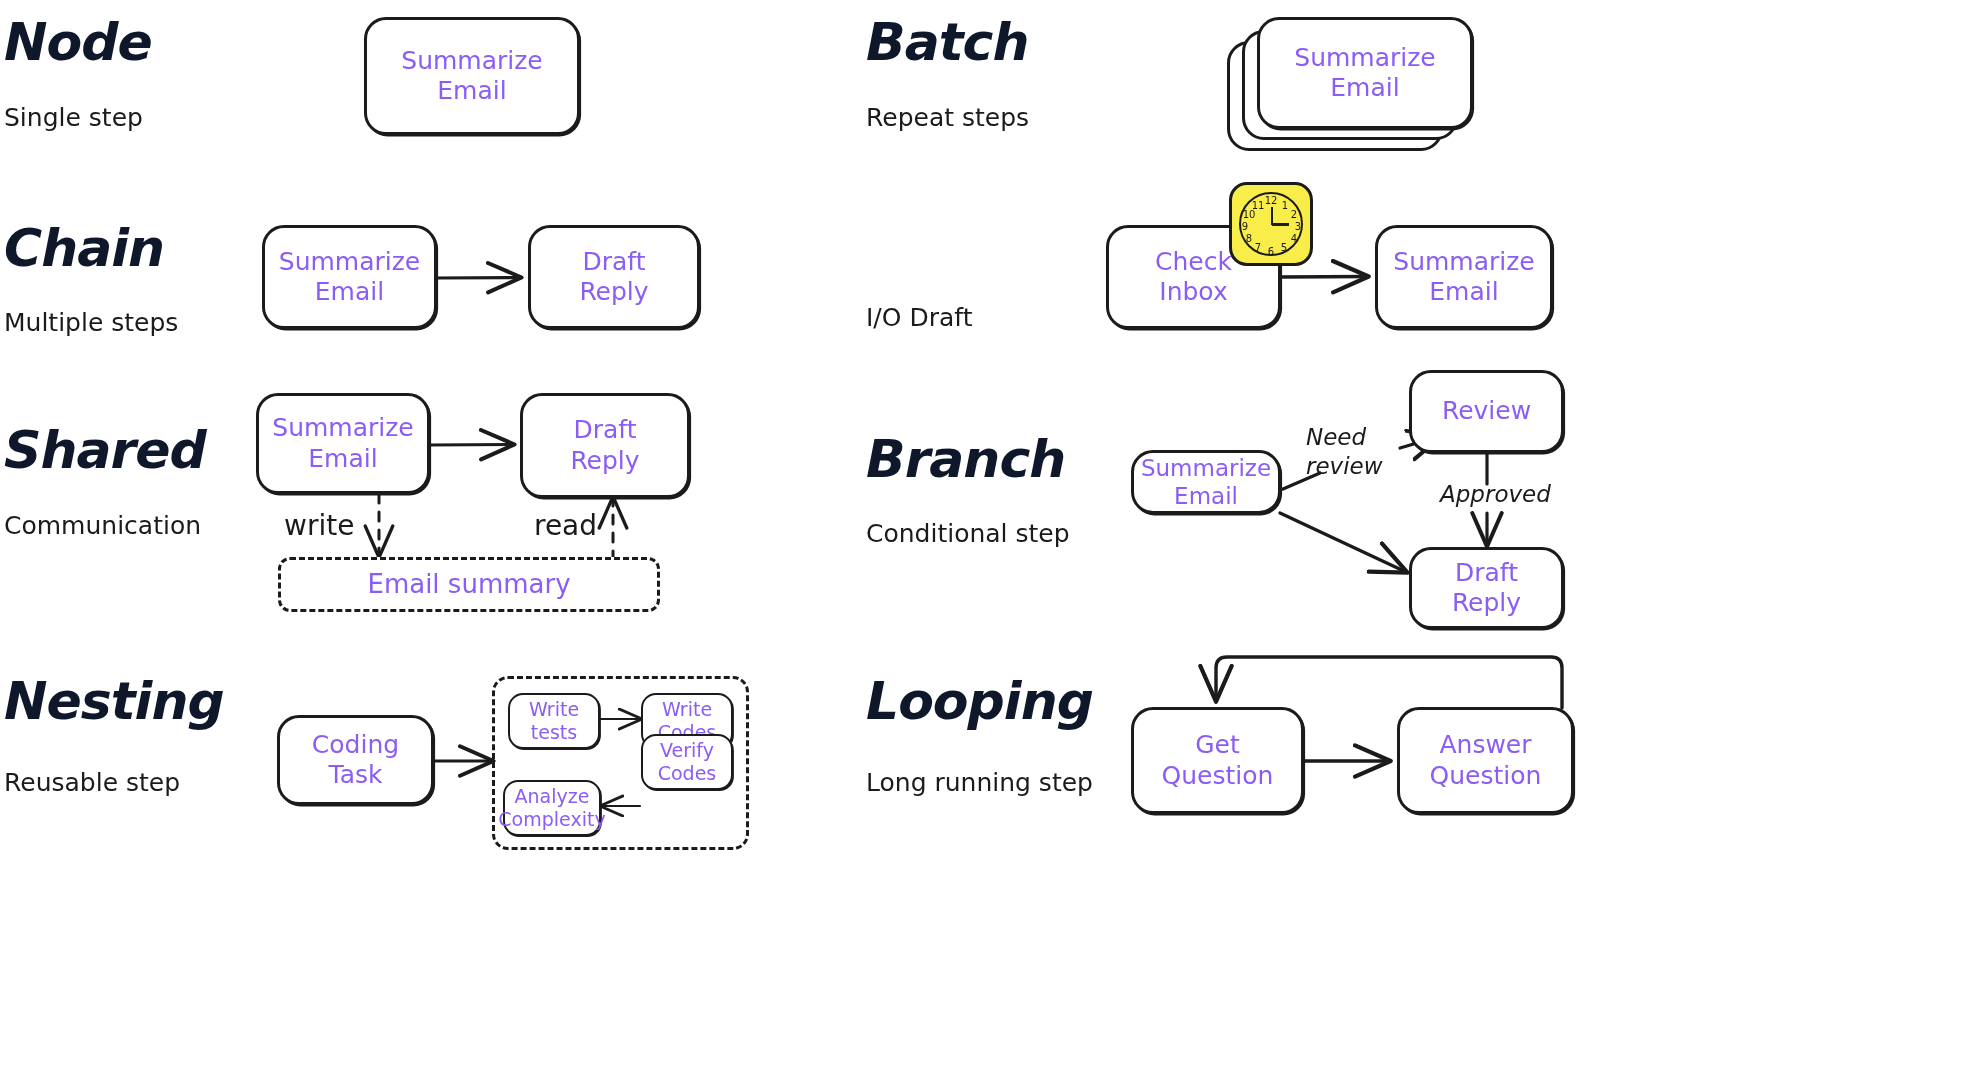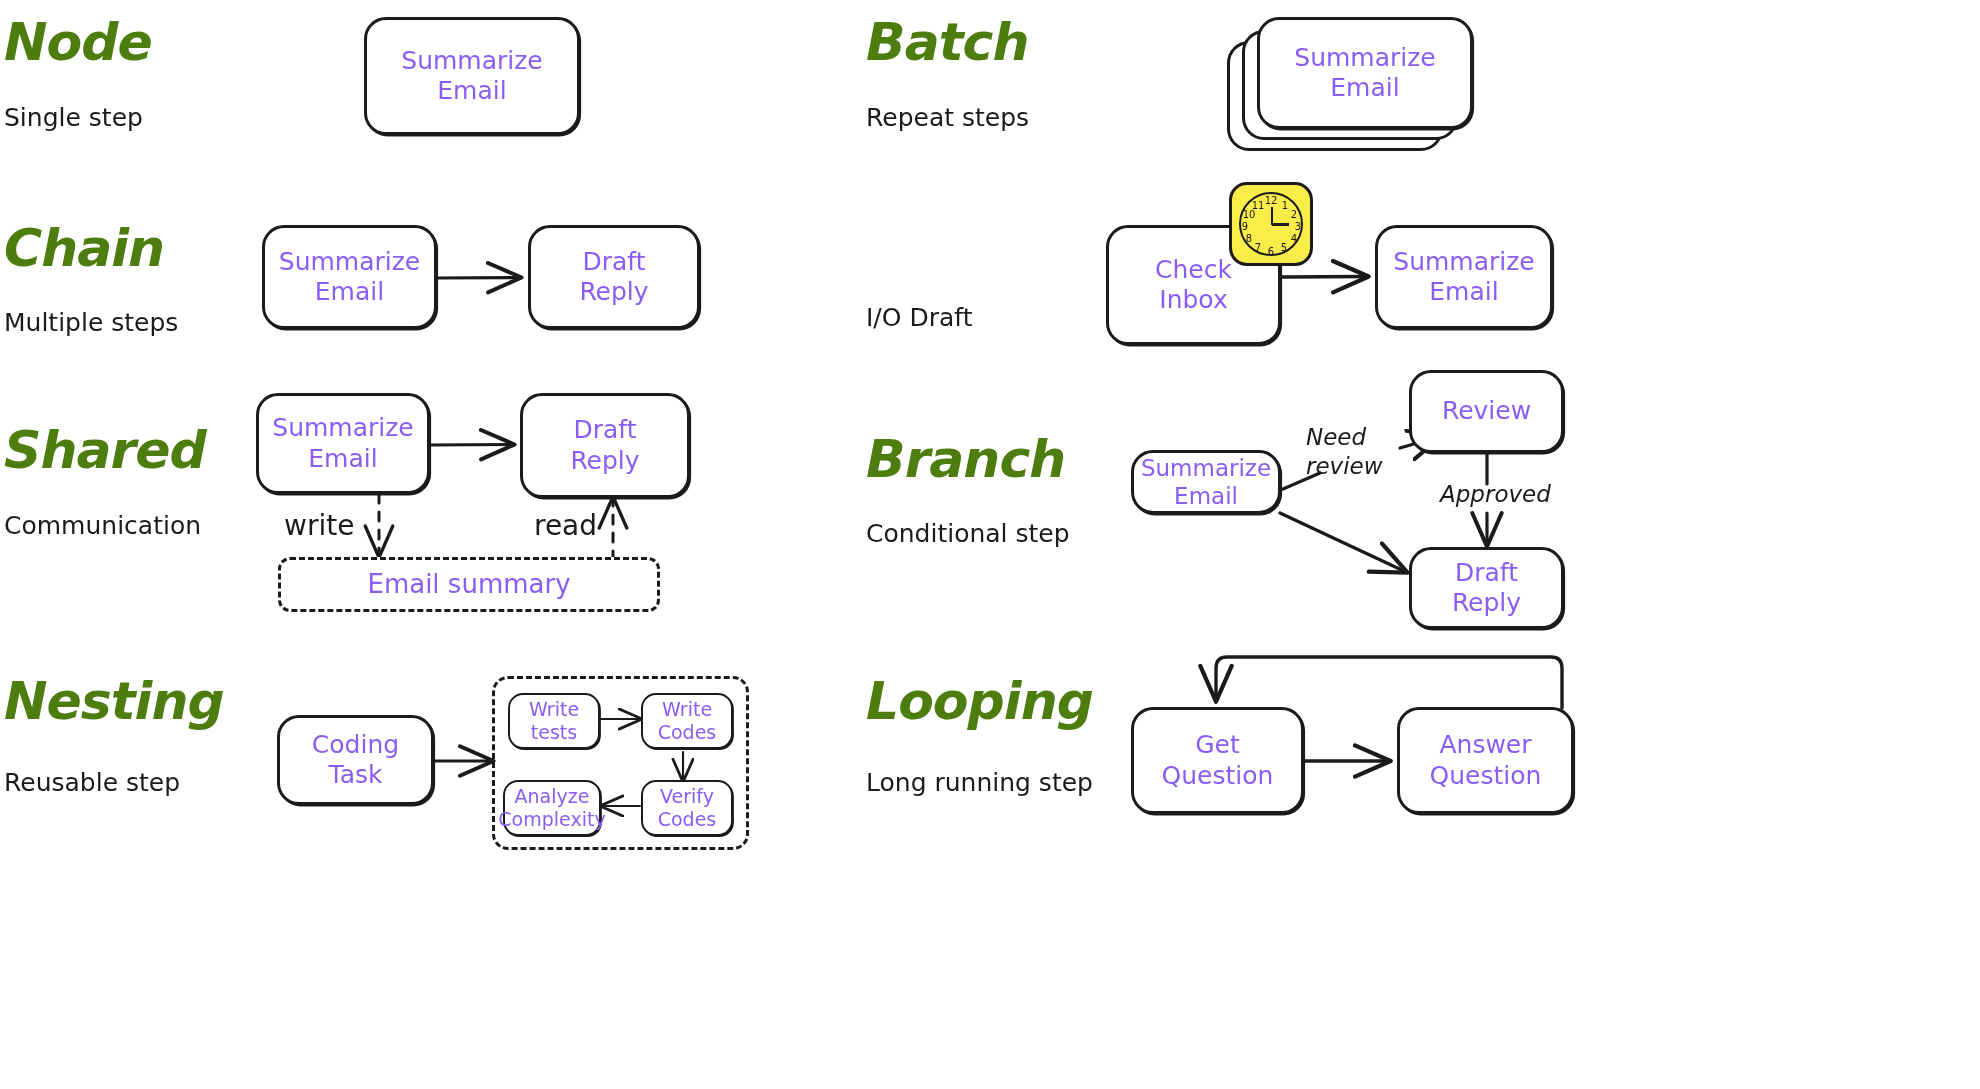--- a/index.html
+++ b/index.html
@@ -17,21 +17,21 @@
     overflow: hidden;
   }
 
   
   .pattern-title {
     position: absolute;
     font-family: "DejaVu Sans", sans-serif;
     font-size: 52px;
     font-weight: 700;
     font-style: italic;
-    color: #4d7c0f;
+    color: #0f172a;
     letter-spacing: -1px;
     white-space: nowrap;
     line-height: 1;
   }
   .pattern-sub {
     position: absolute;
     font-family: "DejaVu Sans", sans-serif;
     font-size: 25px;
     font-weight: 400;
     color: #1b1b1b;
@@ -210,21 +210,21 @@
     <span class="nlabel">Summarize
 Email</span>
   </div>
   <div class="node" style="left:528px; top:225px; width:172px; height:104px;">
     <span class="nlabel">Draft
 Reply</span>
   </div>
 
   <div class="pattern-sub" style="left:866px; top:305px;">I/O Draft</div>
 
-  <div class="node" style="left:1106px; top:225px; width:175px; height:120px;">
+  <div class="node" style="left:1106px; top:225px; width:175px; height:104px;">
     <span class="nlabel">Check
 Inbox</span>
   </div>
   <div class="node" style="left:1375px; top:225px; width:178px; height:104px;">
     <span class="nlabel">Summarize
 Email</span>
   </div>
 
   <div class="clock-icon" style="left:1229px; top:182px;">
     <div class="dial"></div>
@@ -296,21 +296,21 @@
   <div class="subflow-box" style="left:492px; top:676px; width:257px; height:174px;"></div>
 
   <div class="node small" style="left:508px; top:693px; width:92px; height:56px;">
     <span class="nlabel">Write
 tests</span>
   </div>
   <div class="node small" style="left:641px; top:693px; width:92px; height:56px;">
     <span class="nlabel">Write
 Codes</span>
   </div>
-  <div class="node small" style="left:641px; top:780px; width:92px; height:56px;">
+  <div class="node small" style="left:641px; top:734px; width:92px; height:56px;">
     <span class="nlabel">Verify
 Codes</span>
   </div>
   <div class="node small" style="left:503px; top:780px; width:98px; height:56px;">
     <span class="nlabel">Analyze
 Complexity</span>
   </div>
 
   <div class="pattern-title" style="left:866px; top:675px;">Looping</div>
   <div class="pattern-sub" style="left:866px; top:770px;">Long running step</div>

